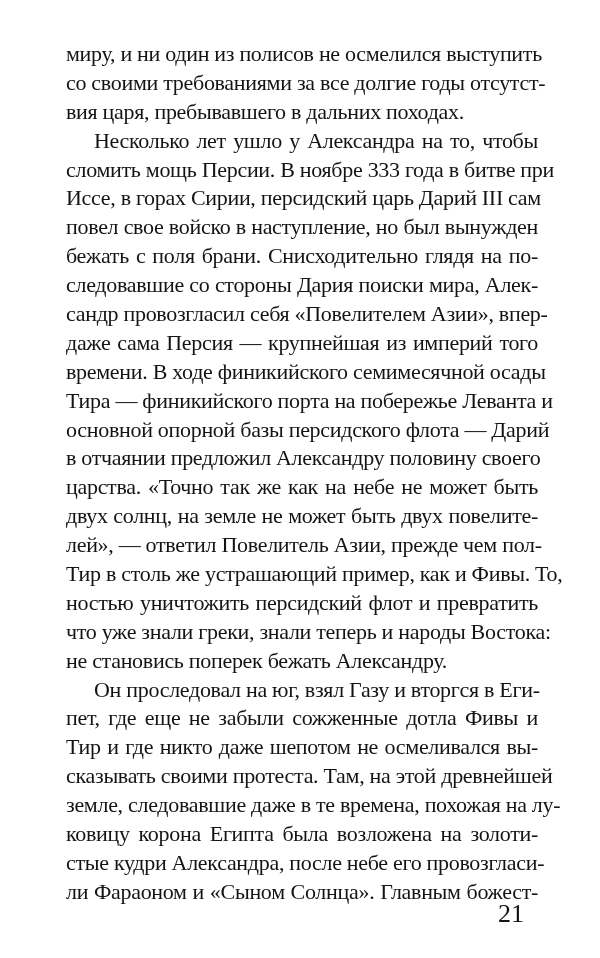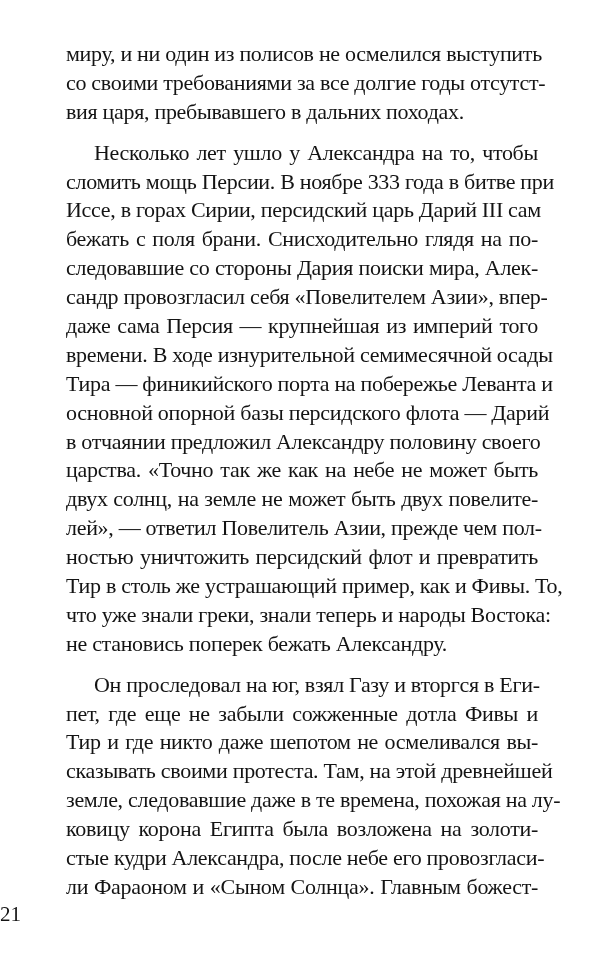--- a/index.html
+++ b/index.html
@@ -30,58 +30,58 @@
       text-align: justify;
       text-align-last: justify;
       letter-spacing: -0.3px;
       font-family: Liberation Serif, serif;
     }
     .line.last {
       text-align-last: left;
     }
     .line.indent {
       padding-left: 28px;
-      margin-top: 12px;
     }
     .page-number {
       position: absolute;
       left: 0;
       width: 524px;
       top: 900px;
-      text-align: left;
-      font-size: 21px;
+      text-align: right;
+      font-size: 26px;
       line-height: 28px;
     }
   </style>
 </head>
 <body>
 
 <div class="page">
   <div>
     <span class="line">миру, и ни один из полисов не осмелился выступить</span>
     <span class="line">со своими требованиями за все долгие годы отсутст-</span>
     <span class="line last">вия царя, пребывавшего в дальних походах.</span>
   </div>
   <div>
     <span class="line indent">Несколько лет ушло у Александра на то, чтобы</span>
     <span class="line">сломить мощь Персии. В ноябре 333 года в битве при</span>
     <span class="line">Иссе, в горах Сирии, персидский царь Дарий III сам</span>
+    <span class="line">повел свое войско в наступление, но был вынужден</span>
     <span class="line">бежать с поля брани. Снисходительно глядя на по-</span>
     <span class="line">следовавшие со стороны Дария поиски мира, Алек-</span>
     <span class="line">сандр провозгласил себя «Повелителем Азии», впер-</span>
     <span class="line">даже сама Персия — крупнейшая из империй того</span>
-    <span class="line">времени. В ходе изнурительной семимесячной осады</span>
+    <span class="line">времени. В ходе финикийского семимесячной осады</span>
     <span class="line">Тира — финикийского порта на побережье Леванта и</span>
     <span class="line">основной опорной базы персидского флота — Дарий</span>
     <span class="line">в отчаянии предложил Александру половину своего</span>
     <span class="line">царства. «Точно так же как на небе не может быть</span>
     <span class="line">двух солнц, на земле не может быть двух повелите-</span>
     <span class="line">лей», — ответил Повелитель Азии, прежде чем пол-</span>
+    <span class="line">Тир в столь же устрашающий пример, как и Фивы. То,</span>
     <span class="line">ностью уничтожить персидский флот и превратить</span>
-    <span class="line">Тир в столь же устрашающий пример, как и Фивы. То,</span>
     <span class="line">что уже знали греки, знали теперь и народы Востока:</span>
     <span class="line last">не становись поперек бежать Александру.</span>
   </div>
   <div>
     <span class="line indent">Он проследовал на юг, взял Газу и вторгся в Еги-</span>
     <span class="line">пет, где еще не забыли сожженные дотла Фивы и</span>
     <span class="line">Тир и где никто даже шепотом не осмеливался вы-</span>
     <span class="line">сказывать своими протеста. Там, на этой древнейшей</span>
     <span class="line">земле, следовавшие даже в те времена, похожая на лу-</span>
     <span class="line">ковицу корона Египта была возложена на золоти-</span>

